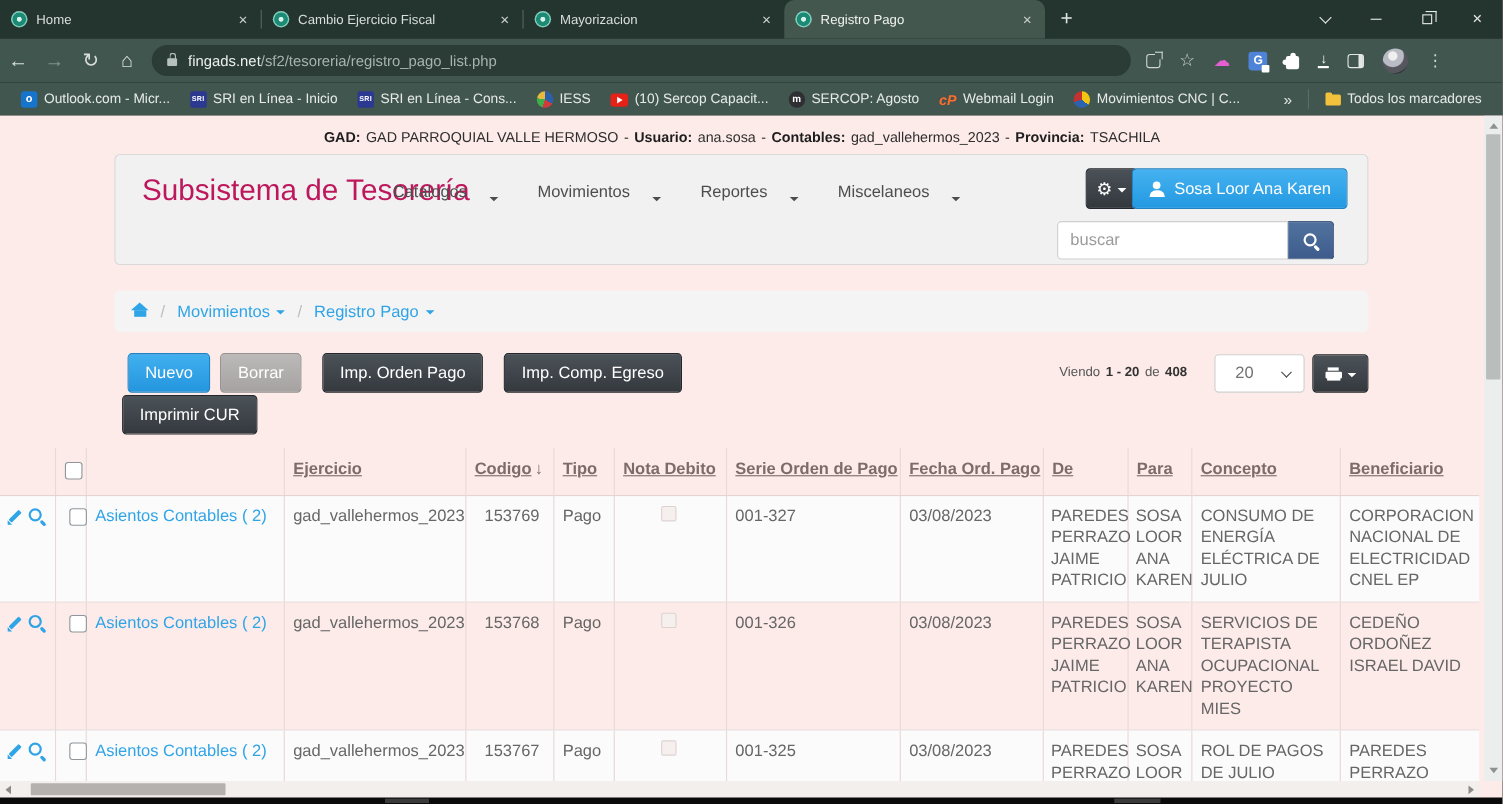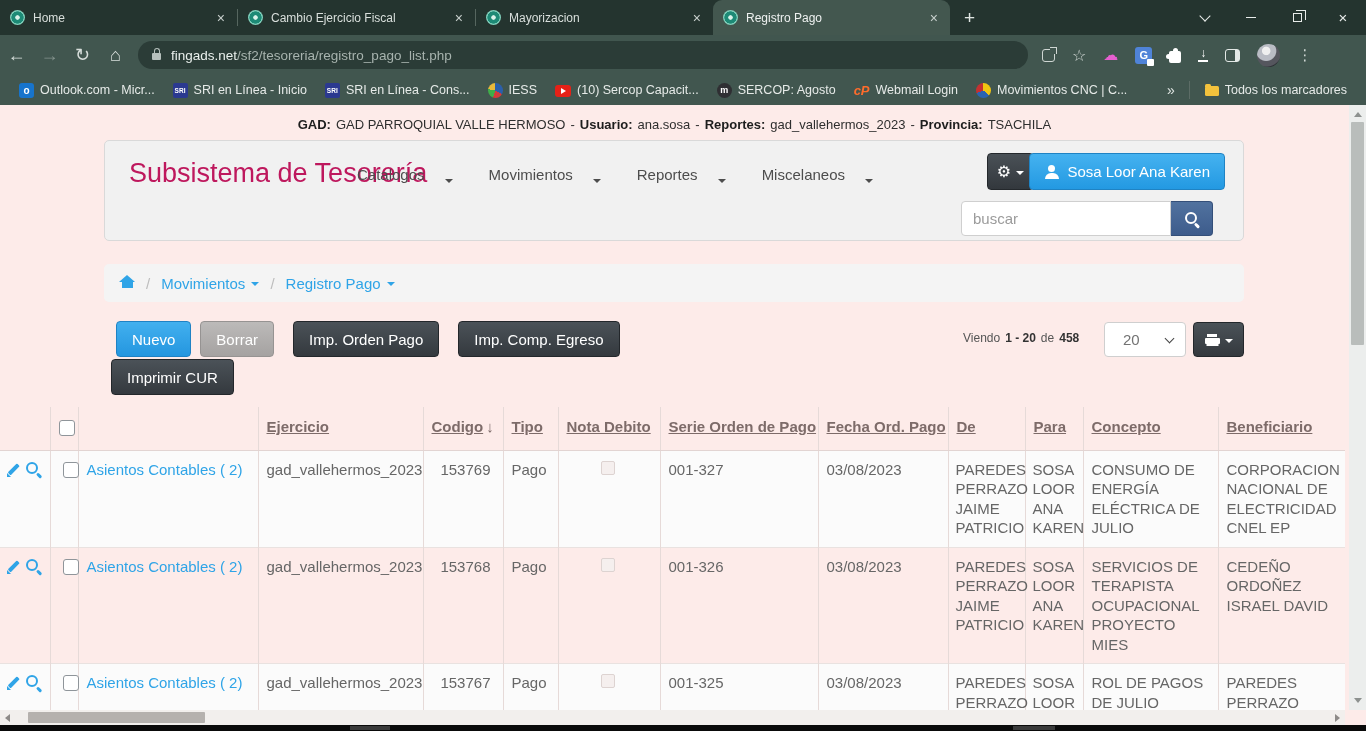--- a/index.html
+++ b/index.html
@@ -266,21 +266,21 @@
 
 <div class="page">
 
   <div class="infobar">
     <b>GAD:</b>
     <span>GAD PARROQUIAL VALLE HERMOSO</span>
     <span>-</span>
     <b>Usuario:</b>
     <span>ana.sosa</span>
     <span>-</span>
-    <b>Reportes:</b>
+    <b>Contables:</b>
     <span>gad_vallehermos_2023</span>
     <span>-</span>
     <b>Provincia:</b>
     <span>TSACHILA</span>
   </div>
 
   <div class="navbar">
     <div class="brand">Subsistema de Tesorería</div>
     <div class="menus">
       <span class="menu-item">
@@ -337,21 +337,21 @@
     <div class="btn btn-dark">Imp. Orden Pago</div>
     <div class="gap1"></div>
     <div class="btn btn-dark">Imp. Comp. Egreso</div>
   </div>
   <div class="btn btn-dark btn-cur">Imprimir CUR</div>
 
   <div class="viewing">
     <span>Viendo</span>
     <b>1 - 20</b>
     <span>de</span>
-    <b>458</b>
+    <b>408</b>
   </div>
   <div class="pagesize">
     <span>20</span>
     <span class="selchev"></span>
   </div>
   <div class="printbtn">
     <span class="printer"></span>
       <i class="caret"></i>
   </div>
 

